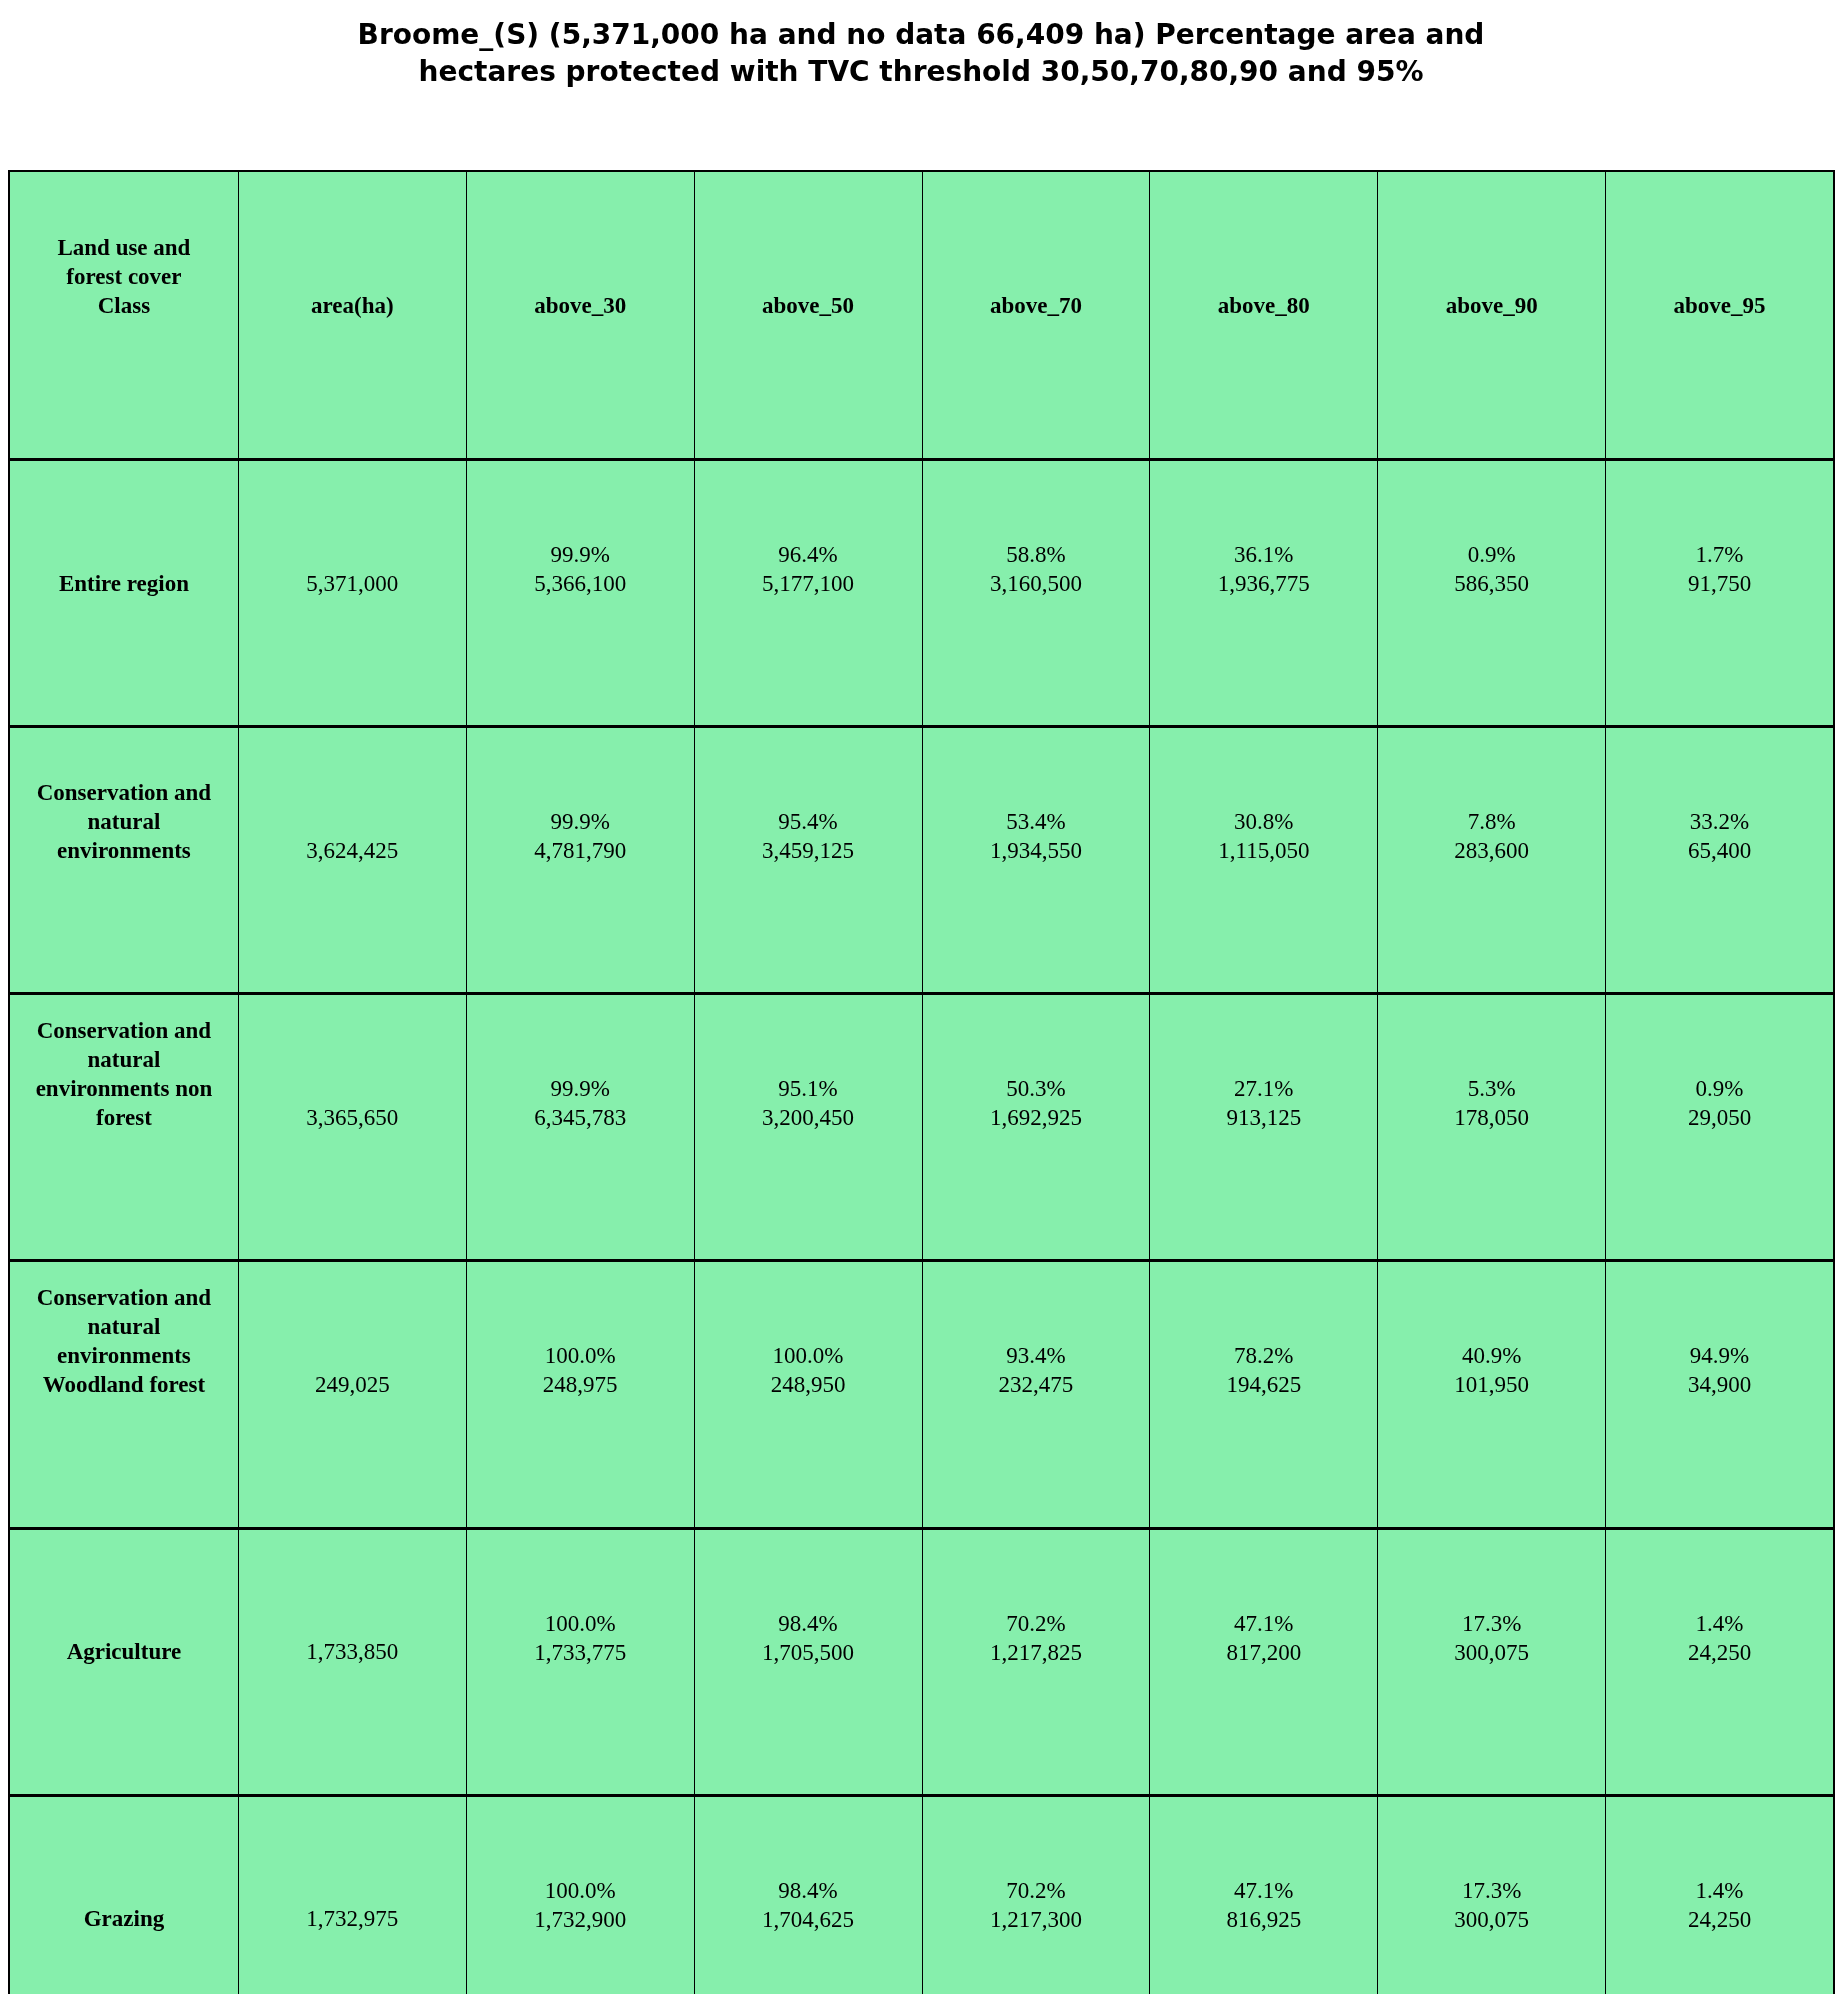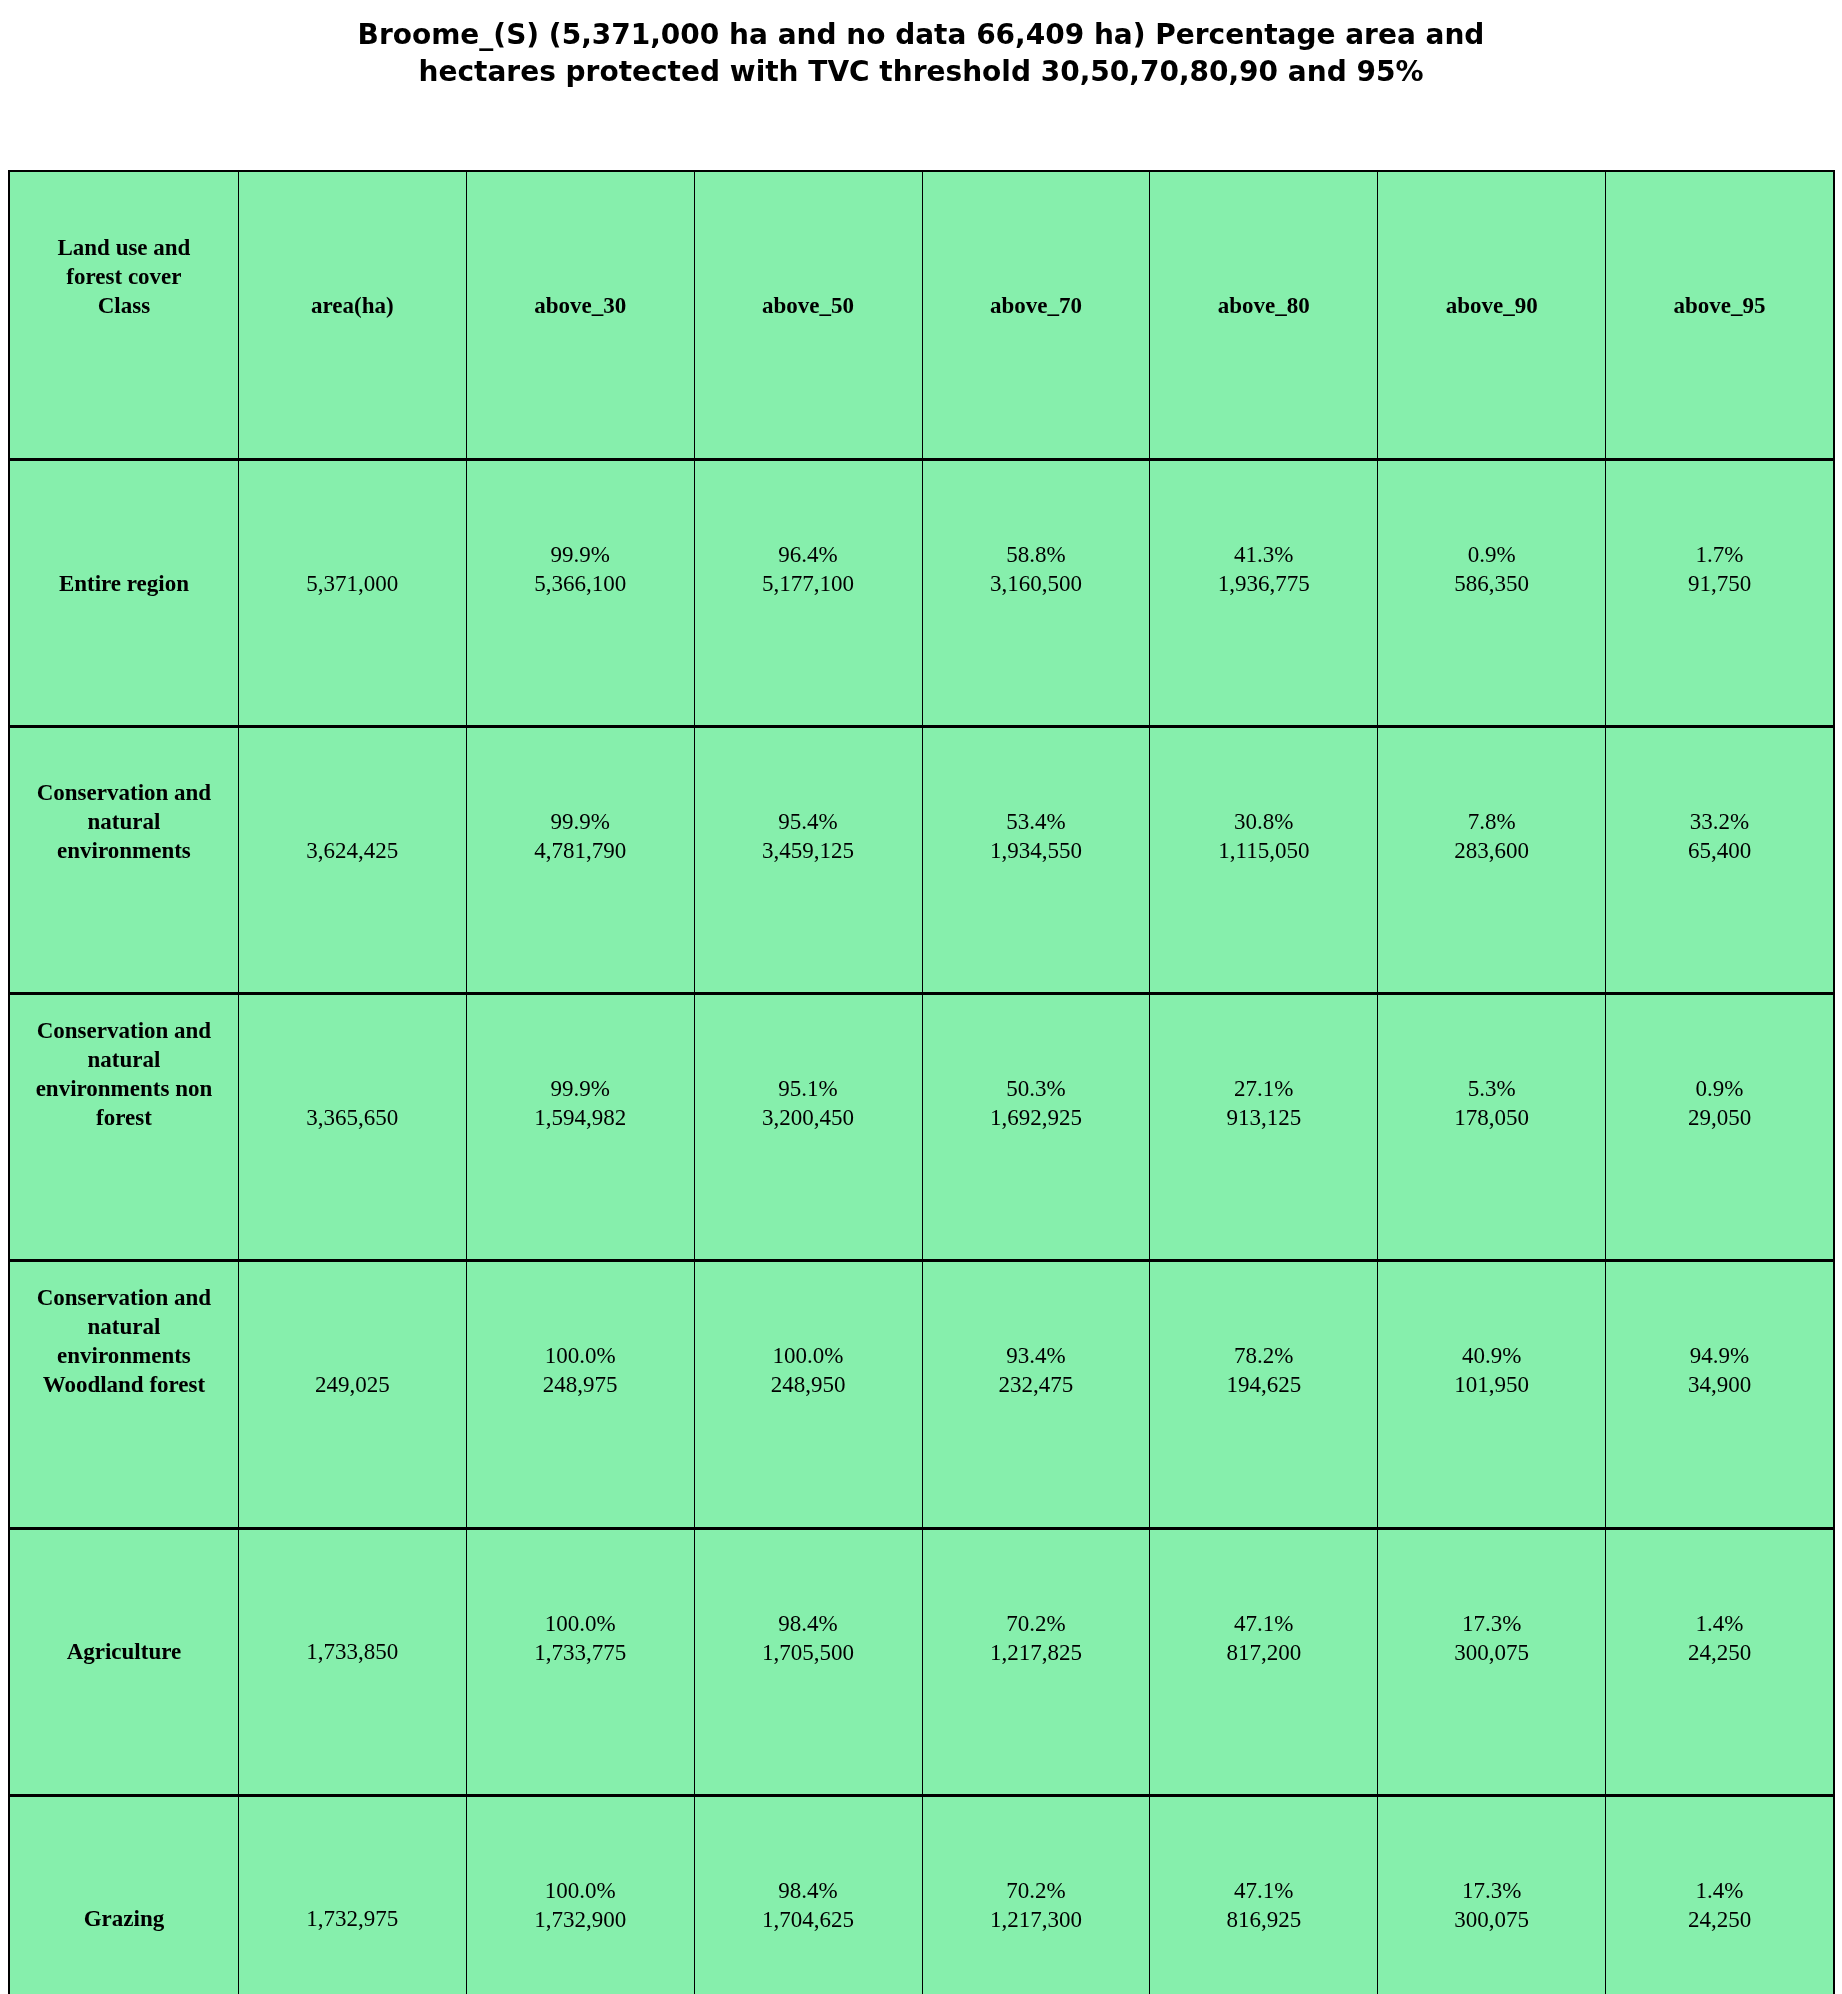--- a/index.html
+++ b/index.html
@@ -79,21 +79,21 @@
       <div class="td">
           <span class="content num l2"><span class="line">99.9%</span><span class="line">5,366,100</span></span>
         </div>
       <div class="td">
           <span class="content num l2"><span class="line">96.4%</span><span class="line">5,177,100</span></span>
         </div>
       <div class="td">
           <span class="content num l2"><span class="line">58.8%</span><span class="line">3,160,500</span></span>
         </div>
       <div class="td">
-          <span class="content num l2"><span class="line">41.3%</span><span class="line">1,936,775</span></span>
+          <span class="content num l2"><span class="line">36.1%</span><span class="line">1,936,775</span></span>
         </div>
       <div class="td">
           <span class="content num l2"><span class="line">0.9%</span><span class="line">586,350</span></span>
         </div>
       <div class="td">
           <span class="content num l2"><span class="line">1.7%</span><span class="line">91,750</span></span>
         </div>
     </div>
 
     <div class="tr">
@@ -129,21 +129,21 @@
       <div class="td class-cell">
           <span class="content l4">Conservation and
 natural
 environments non
 forest</span>
         </div>
       <div class="td">
           <span class="content num l1">3,365,650</span>
         </div>
       <div class="td">
-          <span class="content num l2"><span class="line">99.9%</span><span class="line">1,594,982</span></span>
+          <span class="content num l2"><span class="line">99.9%</span><span class="line">6,345,783</span></span>
         </div>
       <div class="td">
           <span class="content num l2"><span class="line">95.1%</span><span class="line">3,200,450</span></span>
         </div>
       <div class="td">
           <span class="content num l2"><span class="line">50.3%</span><span class="line">1,692,925</span></span>
         </div>
       <div class="td">
           <span class="content num l2"><span class="line">27.1%</span><span class="line">913,125</span></span>
         </div>

